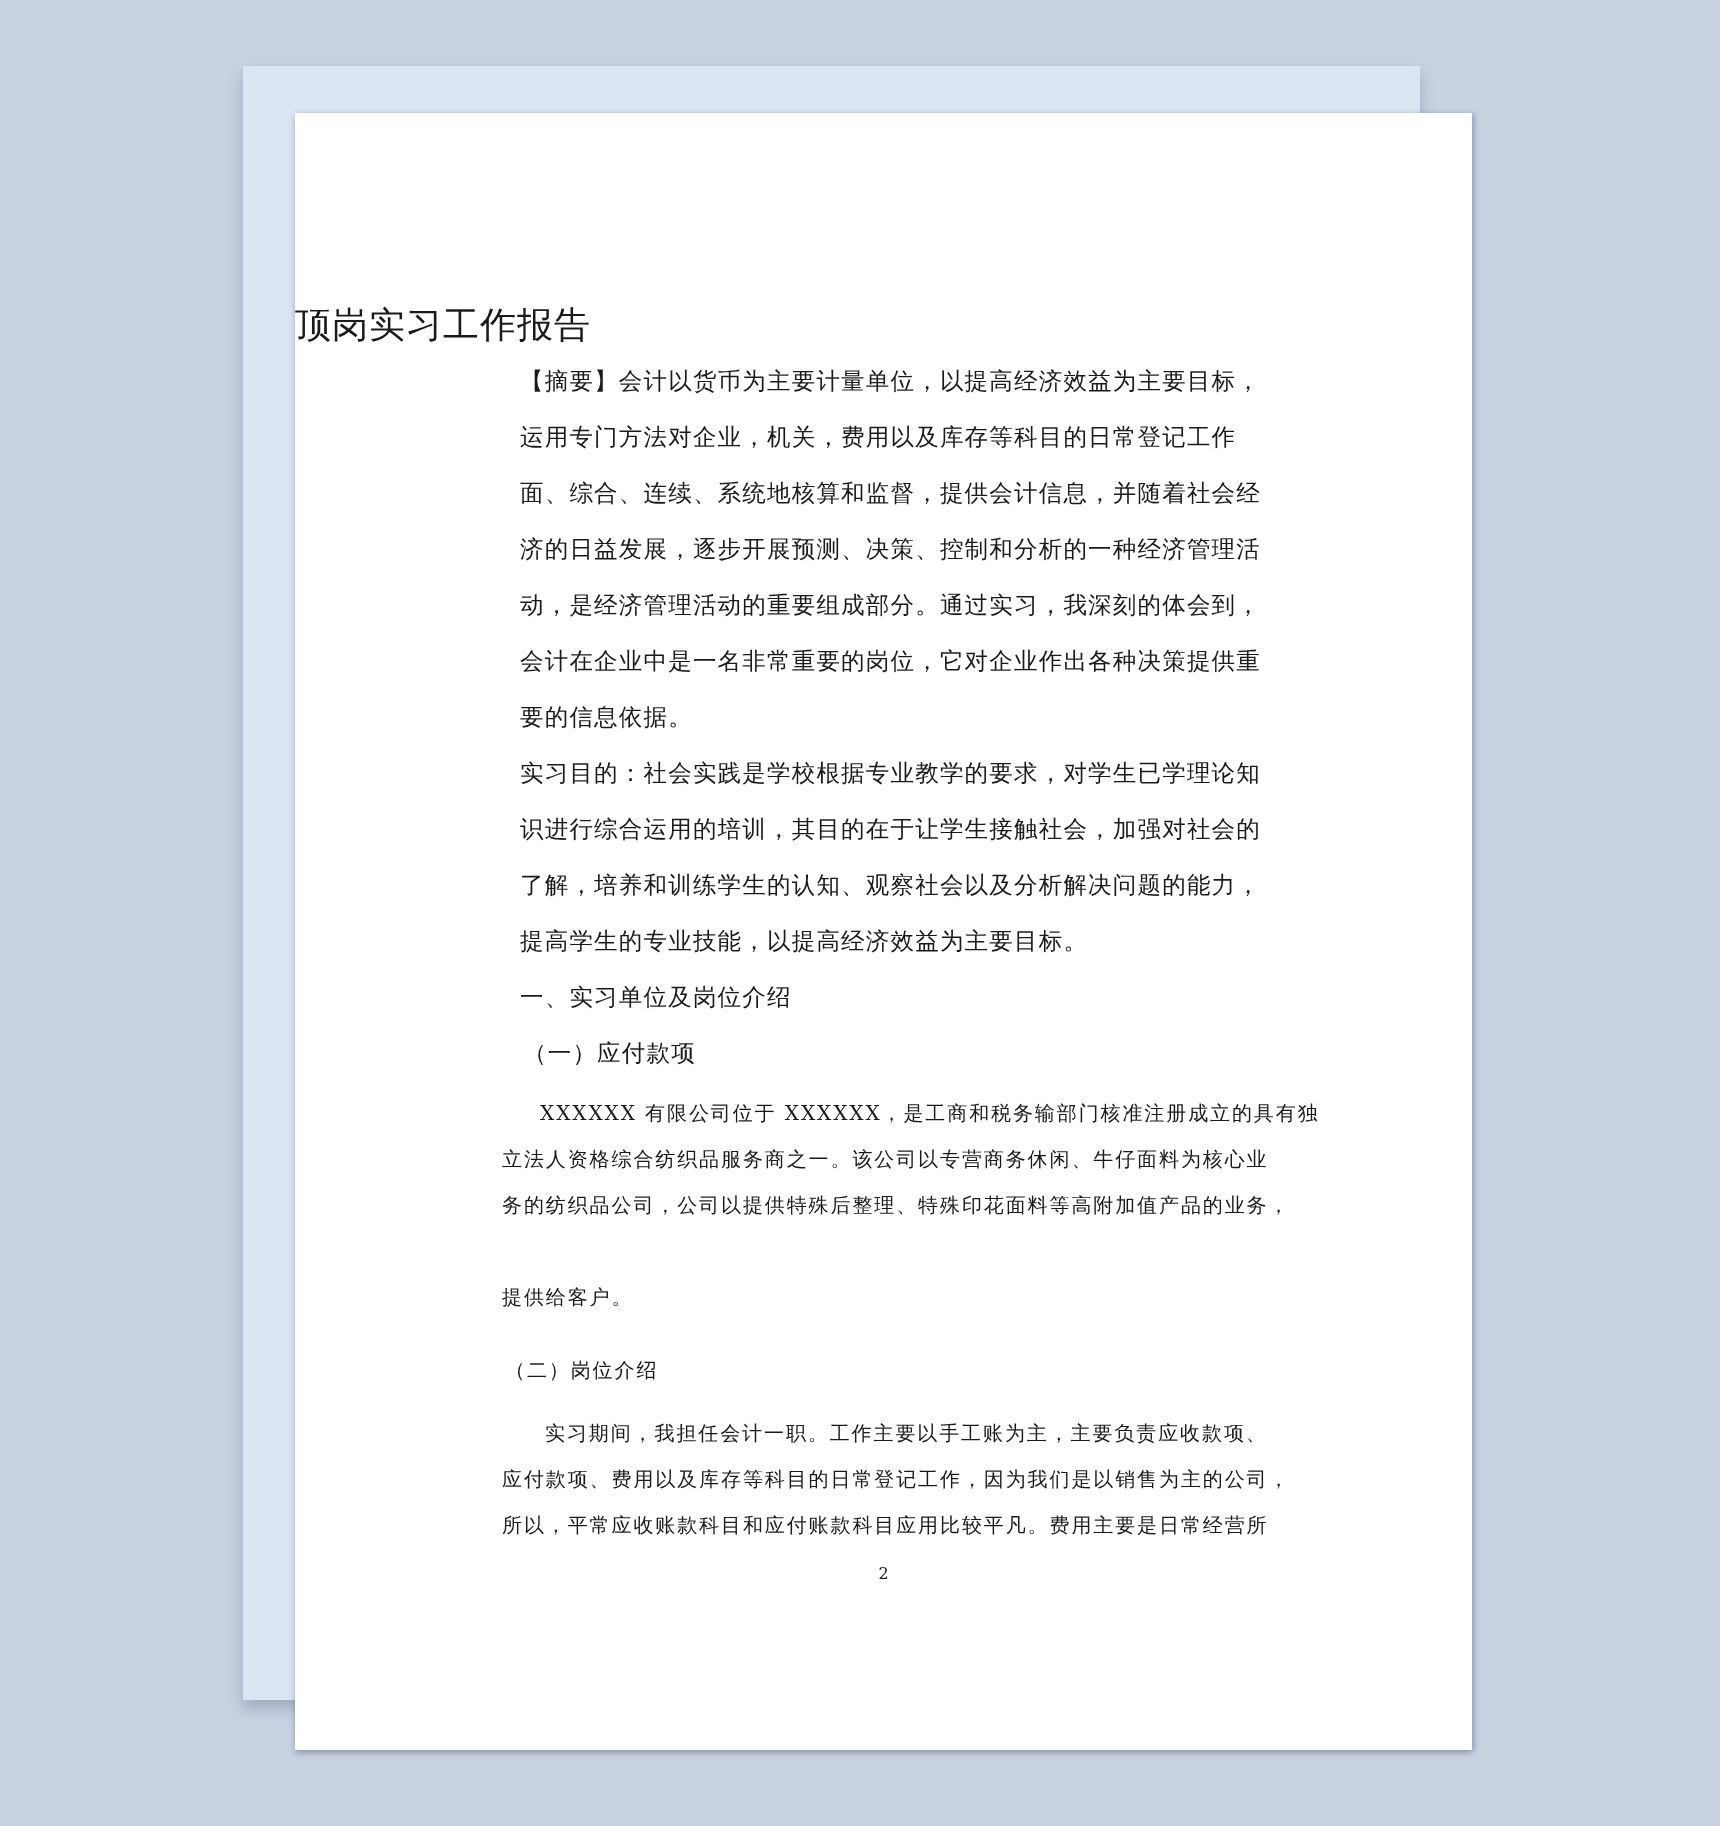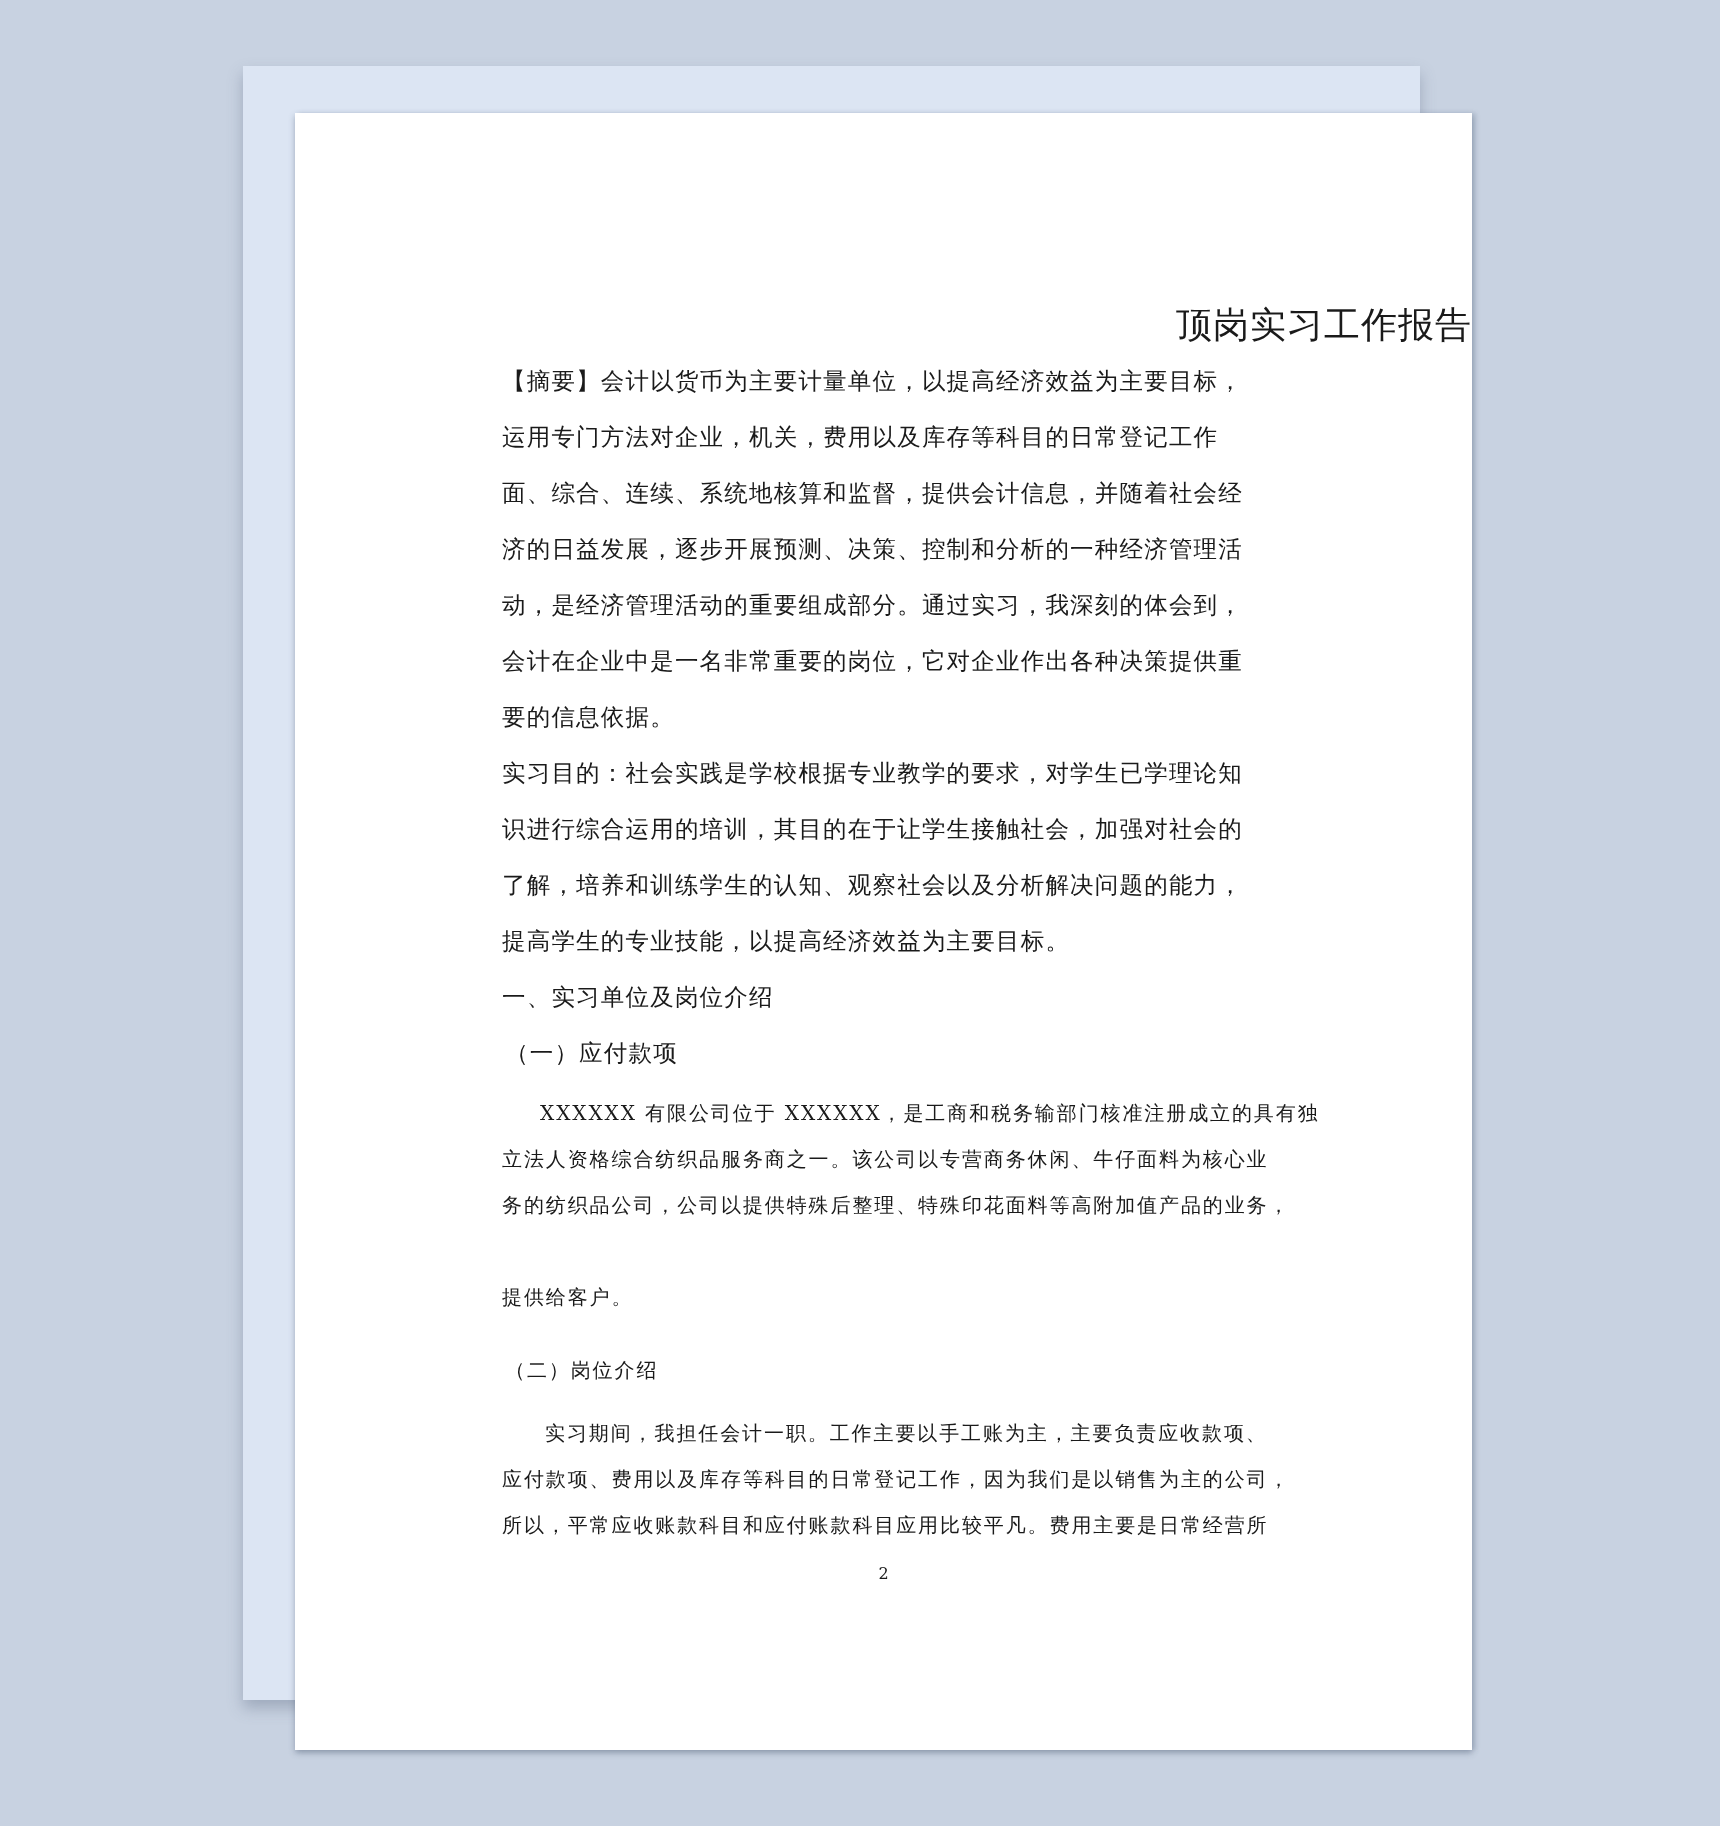--- a/index.html
+++ b/index.html
@@ -21,26 +21,26 @@
     width: 1177px; height: 1637px;
     background: #ffffff;
     box-shadow: 0 3px 6px rgba(80,95,120,0.45), 4px 0 4px rgba(120,135,160,0.25);
   }
   .line {
     position: absolute; left: 207px; width: 750px;
     white-space: nowrap; overflow: visible;
     transform: translateY(-50%);
   }
   .title {
-    position: absolute; left: 0; width: 1177px; text-align: right;
+    position: absolute; left: 0; width: 1177px; text-align: left;
     font-family: "DejaVu Sans", "Liberation Sans", sans-serif;
     font-size: 36px; letter-spacing: 1px;
     top: 212px; transform: translateY(-50%);
   }
-  .big { font-size: 23.5px; letter-spacing: 1.2px; }
+  .big { font-size: 23.5px; letter-spacing: 1.2px; margin-left: 18px; }
   .small { font-size: 20px; letter-spacing: 1.9px; }
   .page-num {
     position: absolute; left: 0; width: 1177px; text-align: center;
     font-size: 16px; top: 1460px; transform: translateY(-50%);
   }
 </style>
 </head>
 <body>
 
 <div class="back-page"></div>

